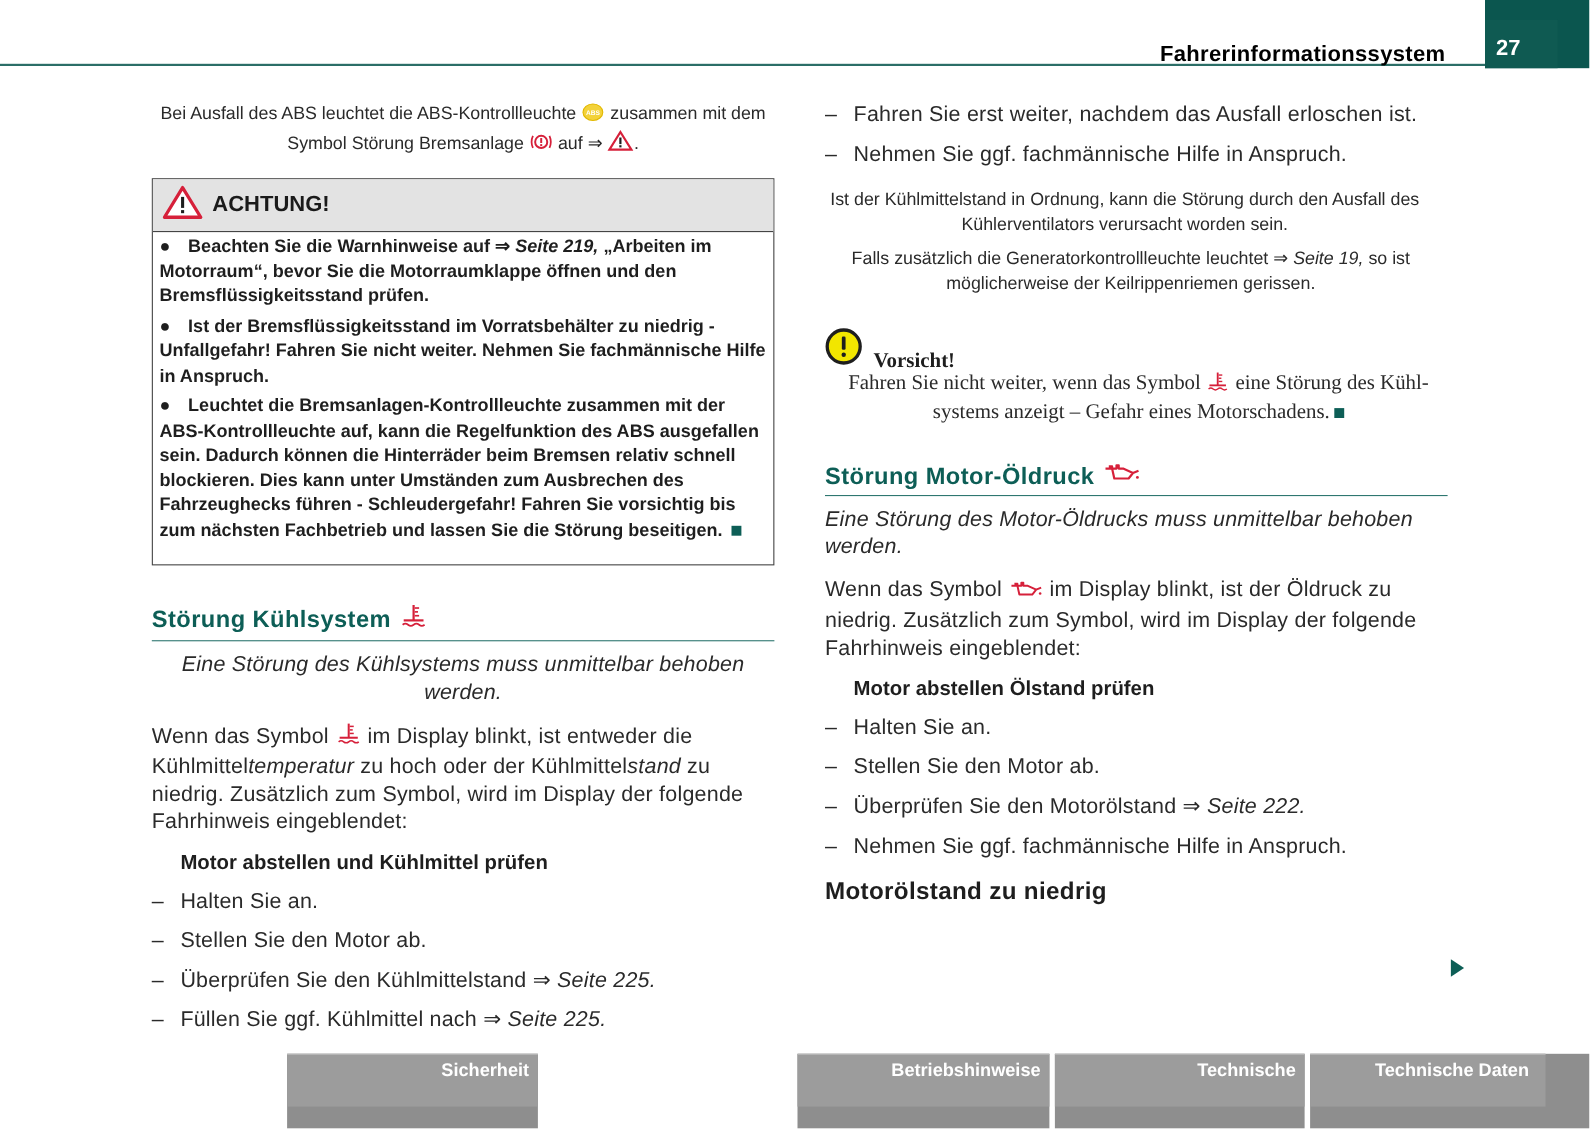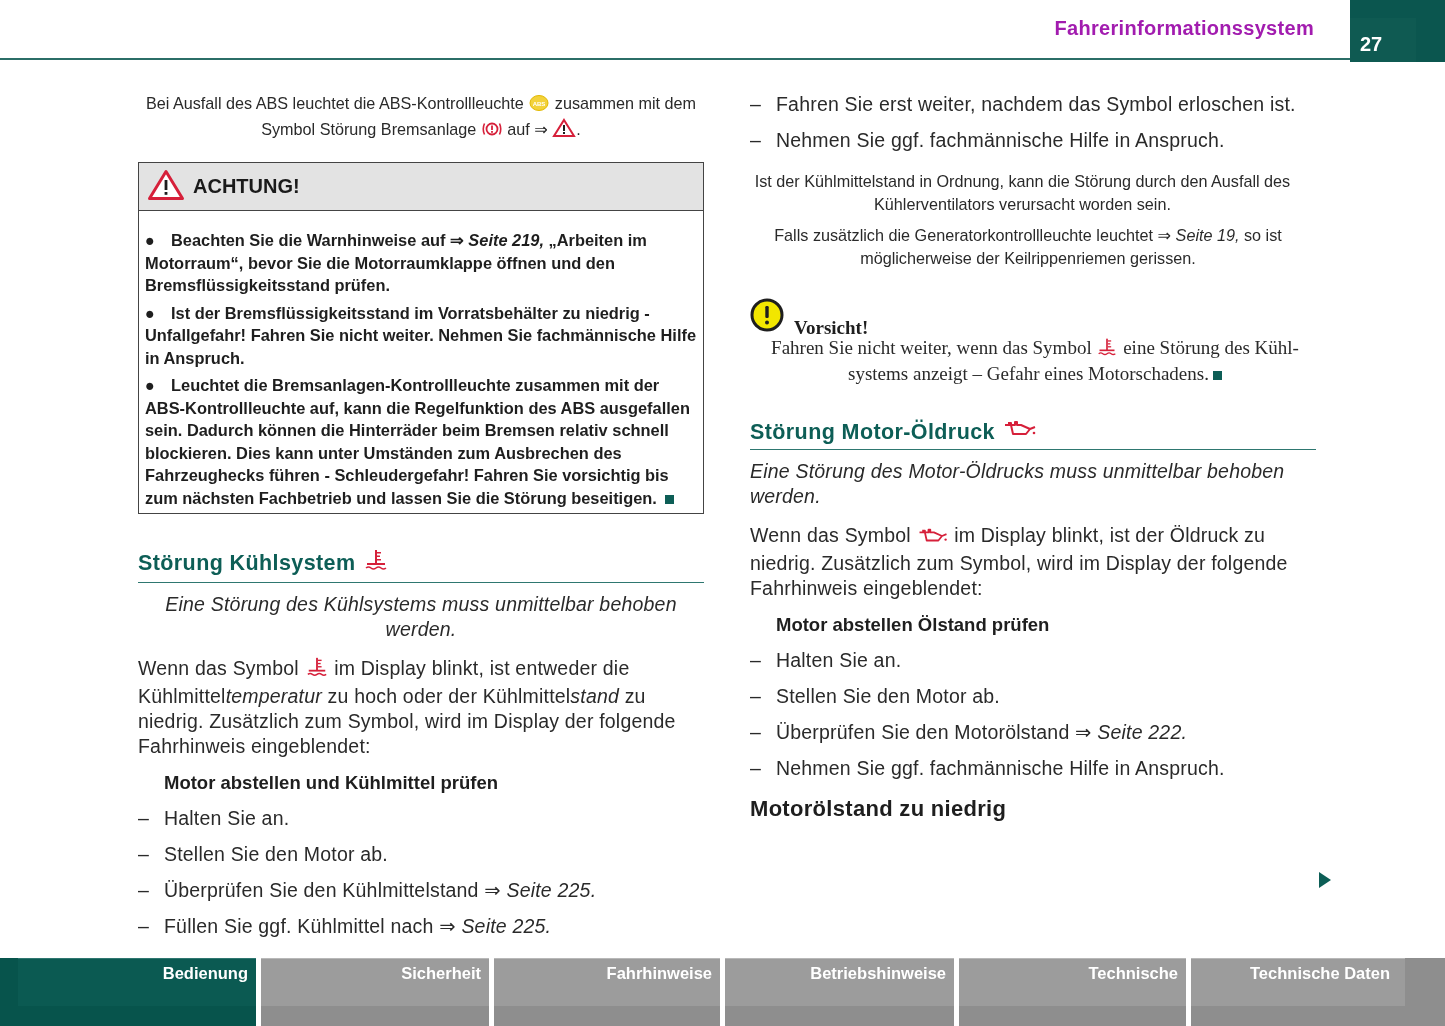--- a/index.html
+++ b/index.html
@@ -1,38 +1,38 @@
 <!DOCTYPE html>
 <html><head>
 <meta charset="utf-8">
 <style>
   * { margin:0; padding:0; box-sizing:border-box; }
   html, body { width:1445px; height:1026px; background:#ffffff; overflow:hidden; }
   body { position:relative; font-family:"Liberation Sans", sans-serif; color:#1e1e1e; }
 
   
   .hdr-line { position:absolute; left:0; top:58px; width:1350px; height:2px; background:#2b6e67; }
-  .hdr-title { position:absolute; right:131px; top:17px; font-size:20px; font-weight:bold; color:#a21caf; letter-spacing:0.3px; }
+  .hdr-title { position:absolute; right:131px; top:38px; font-size:20px; font-weight:bold; color:#000000; letter-spacing:0.3px; }
   .pg-tab { position:absolute; left:1350px; top:0; width:95px; height:62px; background:#0b564f; }
   .pg-tab-inner { position:absolute; left:0; top:18px; width:66px; height:44px; background:#0f5a52; }
   .pg-num { position:absolute; left:10px; top:33px; font-size:20px; font-weight:bold; color:#ffffff; }
 
   .col { position:absolute; }
   .col-left { left:138px; top:92px; width:566px; }
   .col-right { left:750px; top:92px; width:566px; }
 
   .p-small { font-size:16.2px; line-height:23px; color:#2a2a2a;text-align:center; }
   .p-norm { font-size:19.5px; line-height:25px; color:#2a2a2a; letter-spacing:0.2px; }
   .italic { font-style:italic; }
   .bold { font-weight:bold; }
 
   .warn-box { position:absolute; left:138px; top:162px; width:566px; height:352px; border:1.5px solid #444; }
   .warn-head { height:48px; background:#e3e3e3; border-bottom:1.5px solid #444; display:flex; align-items:center; padding-left:8px; }
   .warn-head-label { font-size:20px; font-weight:bold; margin-left:8px; color:#1a1a1a; }
-  .warn-body { padding:18px 6px 0 6px; }
+  .warn-body { padding:2px 6px 0 6px; }
   .warn-item { font-size:16.4px; line-height:22.5px; font-weight:bold; color:#1e1e1e; margin-bottom:5px; }
   .bullet { display:inline-block; width:26px; }
 
   .sec-title { font-size:21.5px; font-weight:bold; color:#0d5e56; letter-spacing:0.4px; padding-bottom:4px; border-bottom:1.5px solid #2e7770; display:flex; align-items:center; }
   .sec-title svg { margin-left:8px; }
 
   .dash-item { position:relative; padding-left:26px; font-size:19.5px; line-height:25px; color:#2a2a2a; letter-spacing:0.2px; }
   .dash-item .dash { position:absolute; left:0; top:0; }
   .indent-bold { padding-left:26px; font-size:18.5px; font-weight:bold; line-height:25px; color:#1e1e1e; }
 
@@ -151,21 +151,21 @@
   <p class="indent-bold" style="margin-top:11px;">Motor abstellen und Kühlmittel prüfen</p>
   <div style="margin-top:11px;">
     <p class="dash-item"><span class="dash">–</span><span>Halten Sie an.</span></p>
     <p class="dash-item" style="margin-top:11px;"><span class="dash">–</span><span>Stellen Sie den Motor ab.</span></p>
     <p class="dash-item" style="margin-top:11px;"><span class="dash">–</span><span>Überprüfen Sie den Kühlmittelstand ⇒</span> <span class="italic">Seite 225.</span></p>
     <p class="dash-item" style="margin-top:11px;"><span class="dash">–</span><span>Füllen Sie ggf. Kühlmittel nach ⇒</span> <span class="italic">Seite 225.</span></p>
   </div>
 </div>
 
 <div class="col col-right">
-  <p class="dash-item"><span class="dash">–</span><span>Fahren Sie erst weiter, nachdem das Symbol erloschen ist.</span></p>
+  <p class="dash-item"><span class="dash">–</span><span>Fahren Sie erst weiter, nachdem das Ausfall erloschen ist.</span></p>
   <p class="dash-item" style="margin-top:11px;"><span class="dash">–</span><span>Nehmen Sie ggf. fachmännische Hilfe in Anspruch.</span></p>
 
   <p class="p-small" style="margin-top:17px; width:545px;">Ist der Kühlmittelstand in Ordnung, kann die Störung durch den Ausfall des Kühlerventilators verursacht worden sein.</p>
   <p class="p-small" style="margin-top:8px; width:556px;">
     <span>Falls zusätzlich die Generatorkontrollleuchte leuchtet ⇒</span>
     <span class="italic">Seite 19,</span>
     <span>so ist möglicherweise der Keilrippenriemen gerissen.</span>
   </p>
 
   <div style="margin-top:28px;font-family:Liberation Serif, serif;">
@@ -221,32 +221,24 @@
     <p class="dash-item" style="margin-top:11px;"><span class="dash">–</span><span>Stellen Sie den Motor ab.</span></p>
     <p class="dash-item" style="margin-top:11px;"><span class="dash">–</span><span>Überprüfen Sie den Motorölstand ⇒</span> <span class="italic">Seite 222.</span></p>
     <p class="dash-item" style="margin-top:11px;"><span class="dash">–</span><span>Nehmen Sie ggf. fachmännische Hilfe in Anspruch.</span></p>
   </div>
   <p class="sub-head" style="margin-top:15px;">Motorölstand zu niedrig</p>
 </div>
 
 <div class="next-arrow"></div>
 
 <div class="footer">
-  <div class="ftab active" style="left:0; width:256px;">
-    <div class="upper"></div>
-    <span class="lbl">Bedienung</span>
-  </div>
   <div class="ftab" style="left:261px; width:228px;">
     <div class="upper"></div>
     <span class="lbl">Sicherheit</span>
   </div>
-  <div class="ftab" style="left:494px; width:226px;">
-    <div class="upper"></div>
-    <span class="lbl">Fahrhinweise</span>
-  </div>
   <div class="ftab" style="left:725px; width:229px;">
     <div class="upper"></div>
     <span class="lbl">Betriebshinweise</span>
   </div>
   <div class="ftab" style="left:959px; width:227px;">
     <div class="upper"></div>
     <span class="lbl">Technische</span>
   </div>
   <div class="ftab" style="left:1191px; width:254px;">
     <div class="upper" style="right:40px;"></div>

